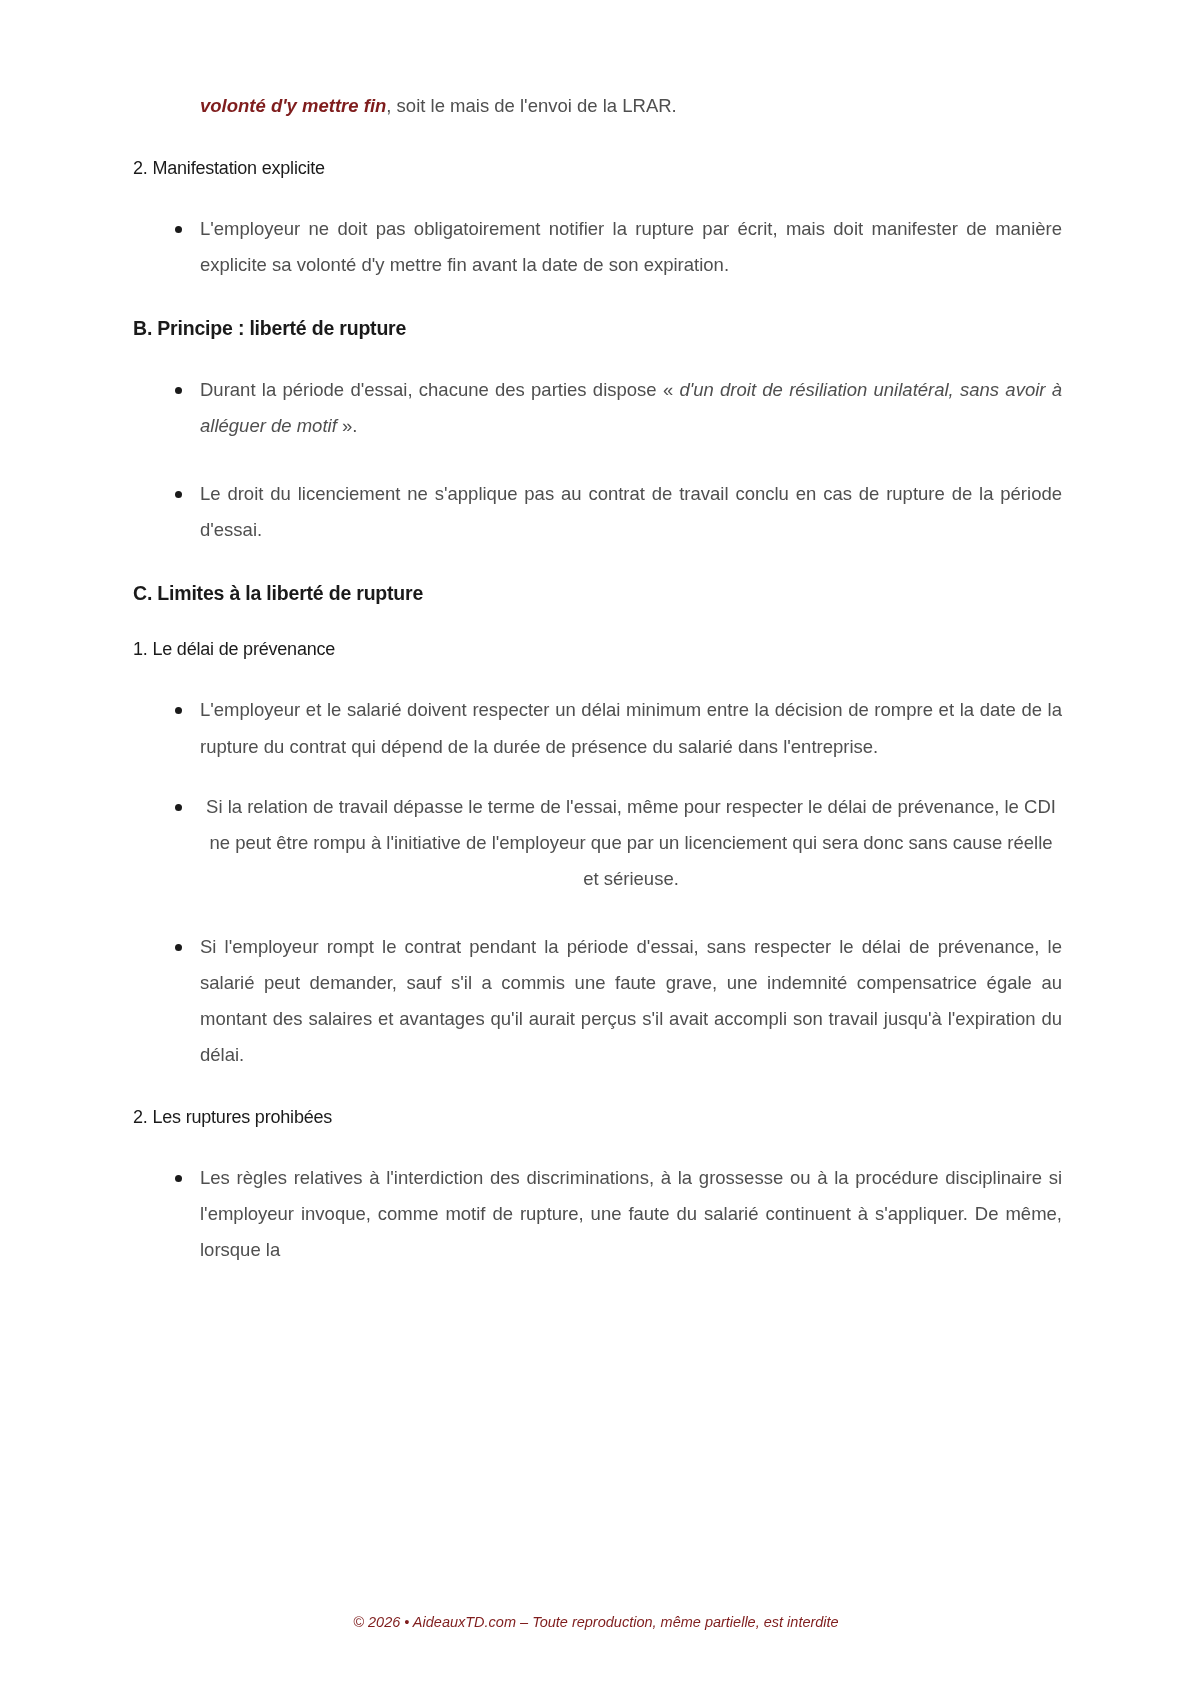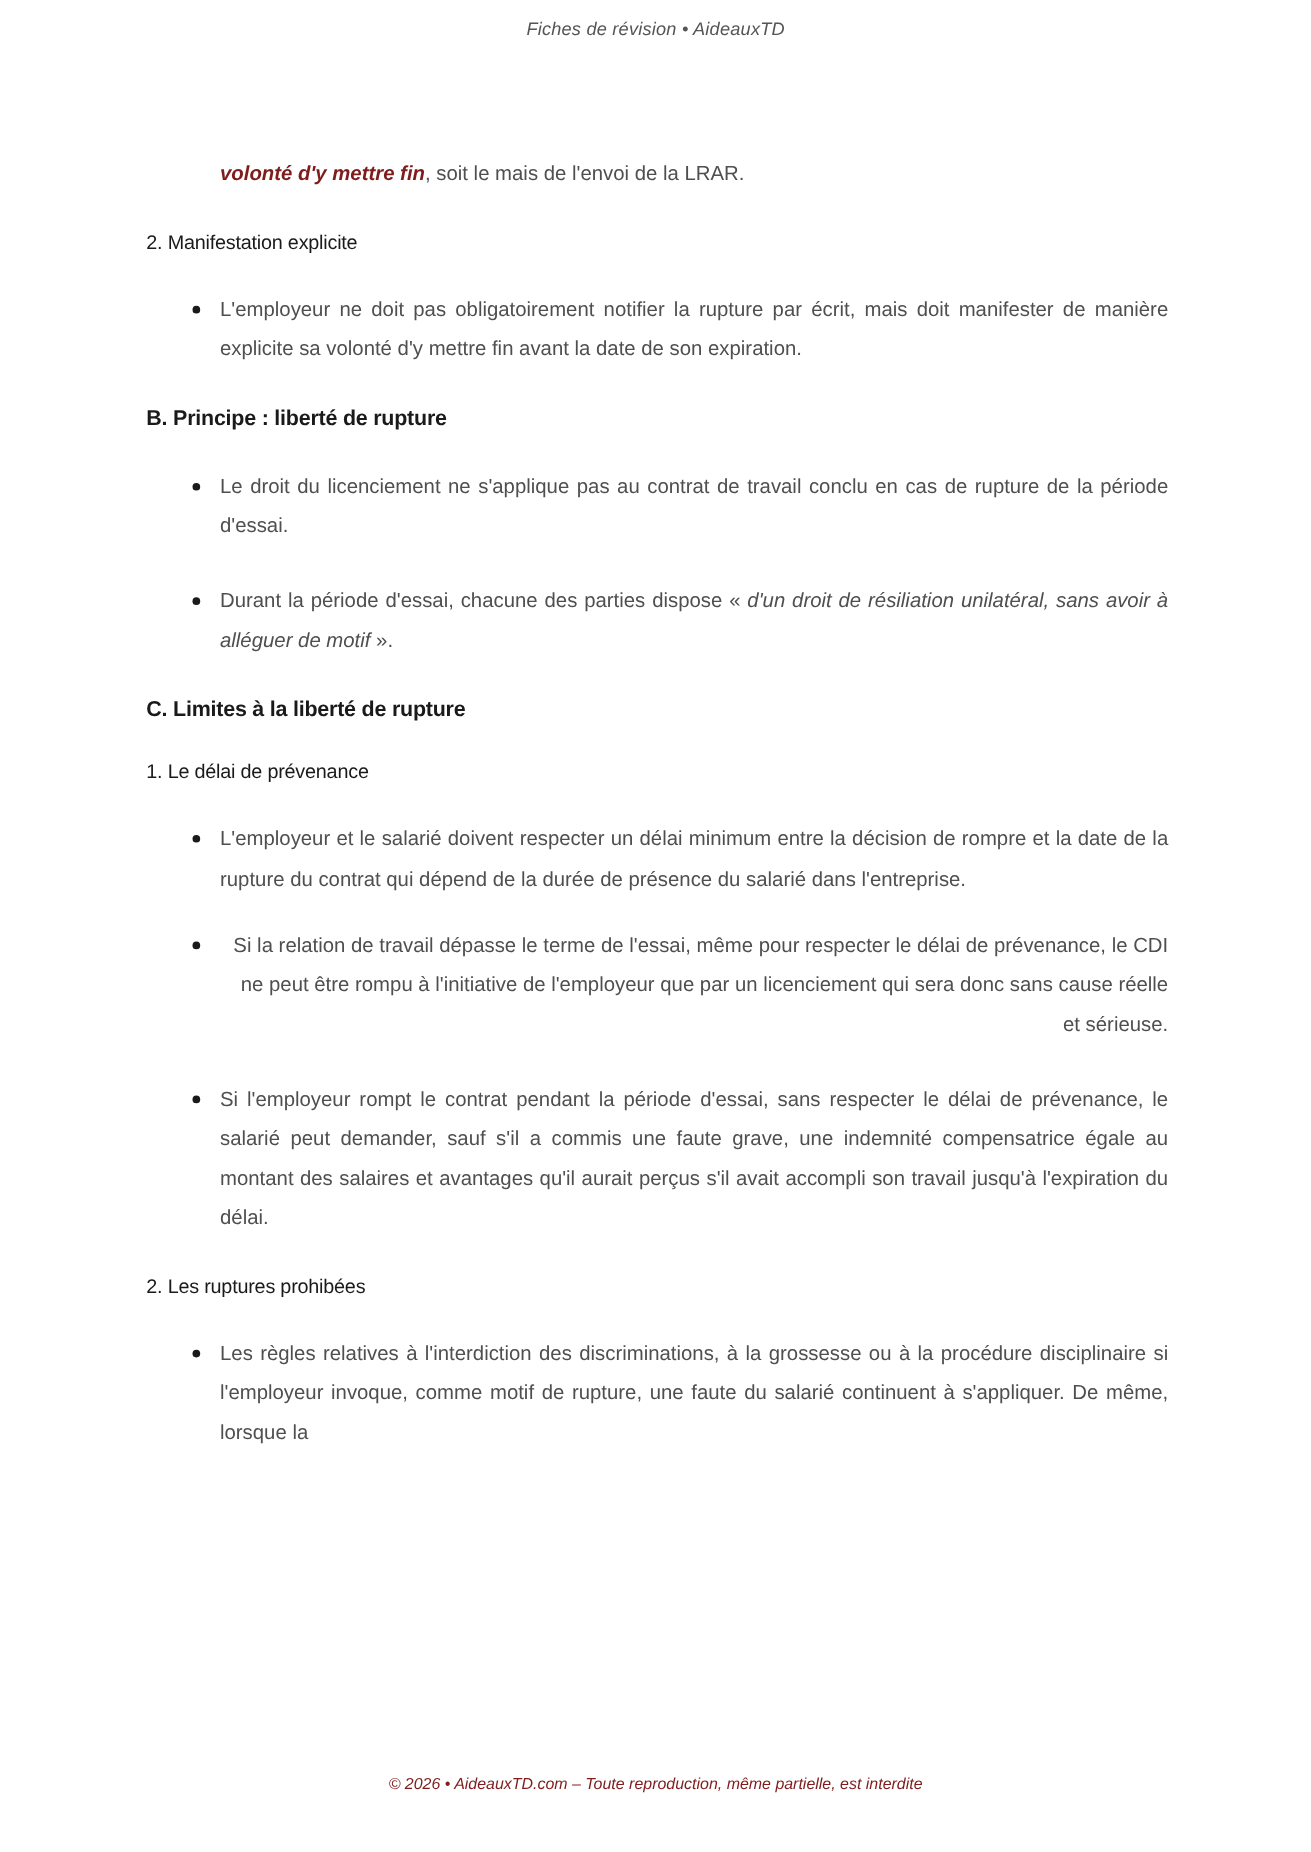--- a/index.html
+++ b/index.html
@@ -92,49 +92,48 @@
     content: "";
     position: absolute;
     left: 42px;
     top: 15px;
     width: 7px;
     height: 7px;
     border-radius: 50%;
     background: #1a1a1a;
   }
   li.justify { text-align: justify; text-justify: inter-word; margin-top: 32px; }
-  li.left { text-align: right; }
+  li.left { text-align: center; }
   li i, .cont-para i { font-style: italic; }
 </style>
 </head>
 <body>
 
 <div class="page">
 
-  <div class="running-header">Fiches de révision • AideauxTD</div>
 
   <div class="content">
 
     <p class="cont-para">
       <b>volonté d'y mettre fin</b><span>, soit le mais de l'envoi de la LRAR.</span>
     </p>
 
     <h3 class="heading-num">2. Manifestation explicite</h3>
 
     <ul class="bullets">
       <li class="justify">L'employeur ne doit pas obligatoirement notifier la rupture par écrit, mais doit manifester de manière explicite sa volonté d'y mettre fin avant la date de son expiration.</li>
     </ul>
 
     <h2 class="heading-alpha">B. Principe : liberté de rupture</h2>
 
     <ul class="bullets">
-      <li class="justify">Le droit du licenciement ne s'applique pas au contrat de travail conclu en cas de rupture de la période d'essai.</li>
       <li class="justify">
         <span>Durant la période d'essai, chacune des parties dispose « </span><i>d'un droit de résiliation unilatéral, sans avoir à alléguer de motif</i><span> ».</span>
       </li>
+      <li class="justify">Le droit du licenciement ne s'applique pas au contrat de travail conclu en cas de rupture de la période d'essai.</li>
     </ul>
 
     <h2 class="heading-alpha">C. Limites à la liberté de rupture</h2>
 
     <h3 class="heading-num">1. Le délai de prévenance</h3>
 
     <ul class="bullets">
       <li class="justify">L'employeur et le salarié doivent respecter un délai minimum entre la décision de rompre et la date de la rupture du contrat qui dépend de la durée de présence du salarié dans l'entreprise.</li>
       <li class="left">Si la relation de travail dépasse le terme de l'essai, même pour respecter le délai de prévenance, le CDI ne peut être rompu à l'initiative de l'employeur que par un licenciement qui sera donc sans cause réelle et sérieuse.</li>
       <li class="justify">Si l'employeur rompt le contrat pendant la période d'essai, sans respecter le délai de prévenance, le salarié peut demander, sauf s'il a commis une faute grave, une indemnité compensatrice égale au montant des salaires et avantages qu'il aurait perçus s'il avait accompli son travail jusqu'à l'expiration du délai.</li>

